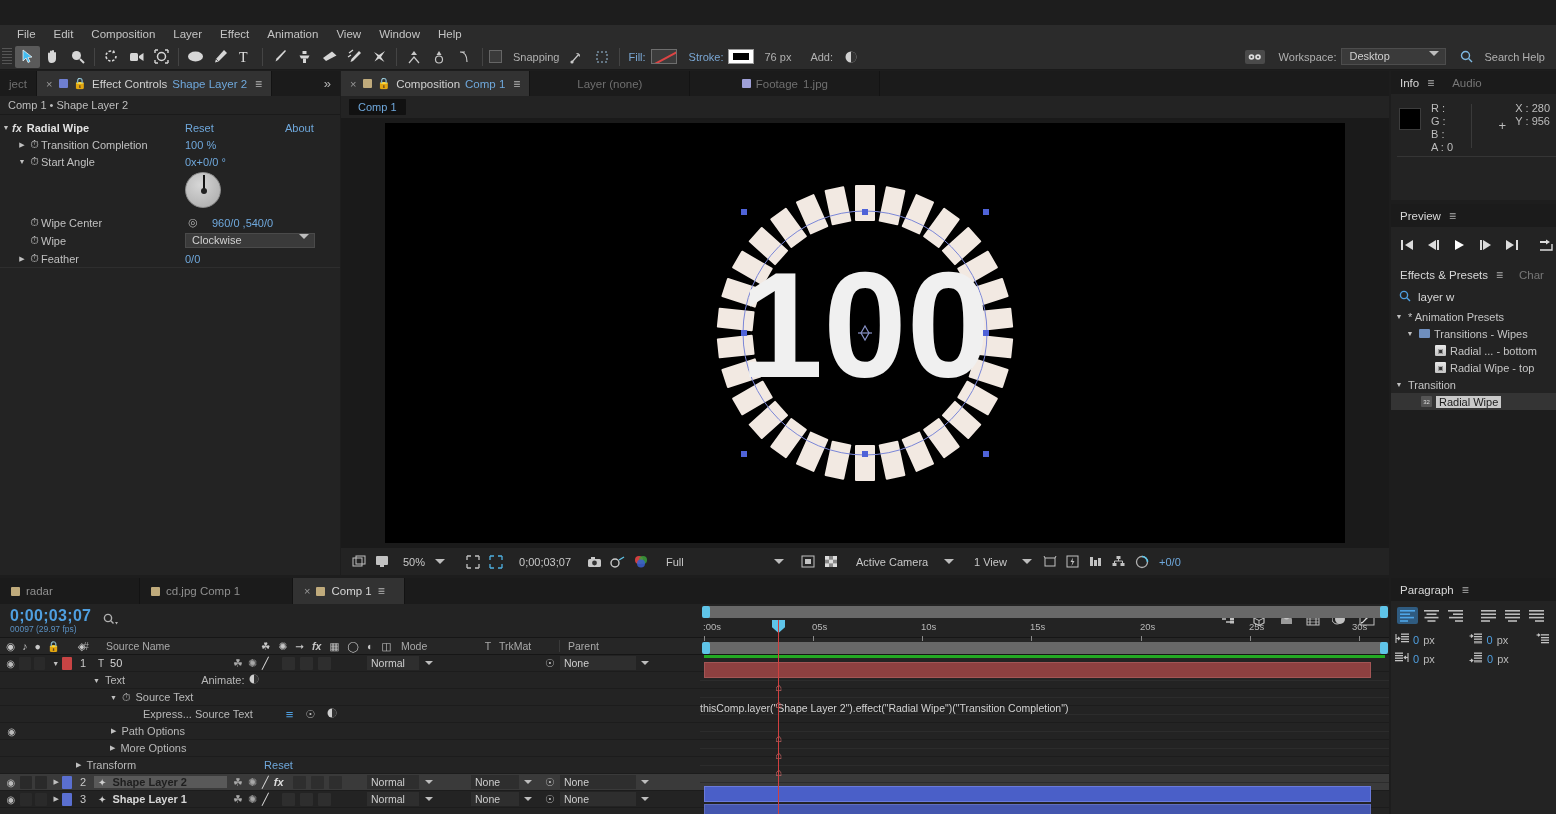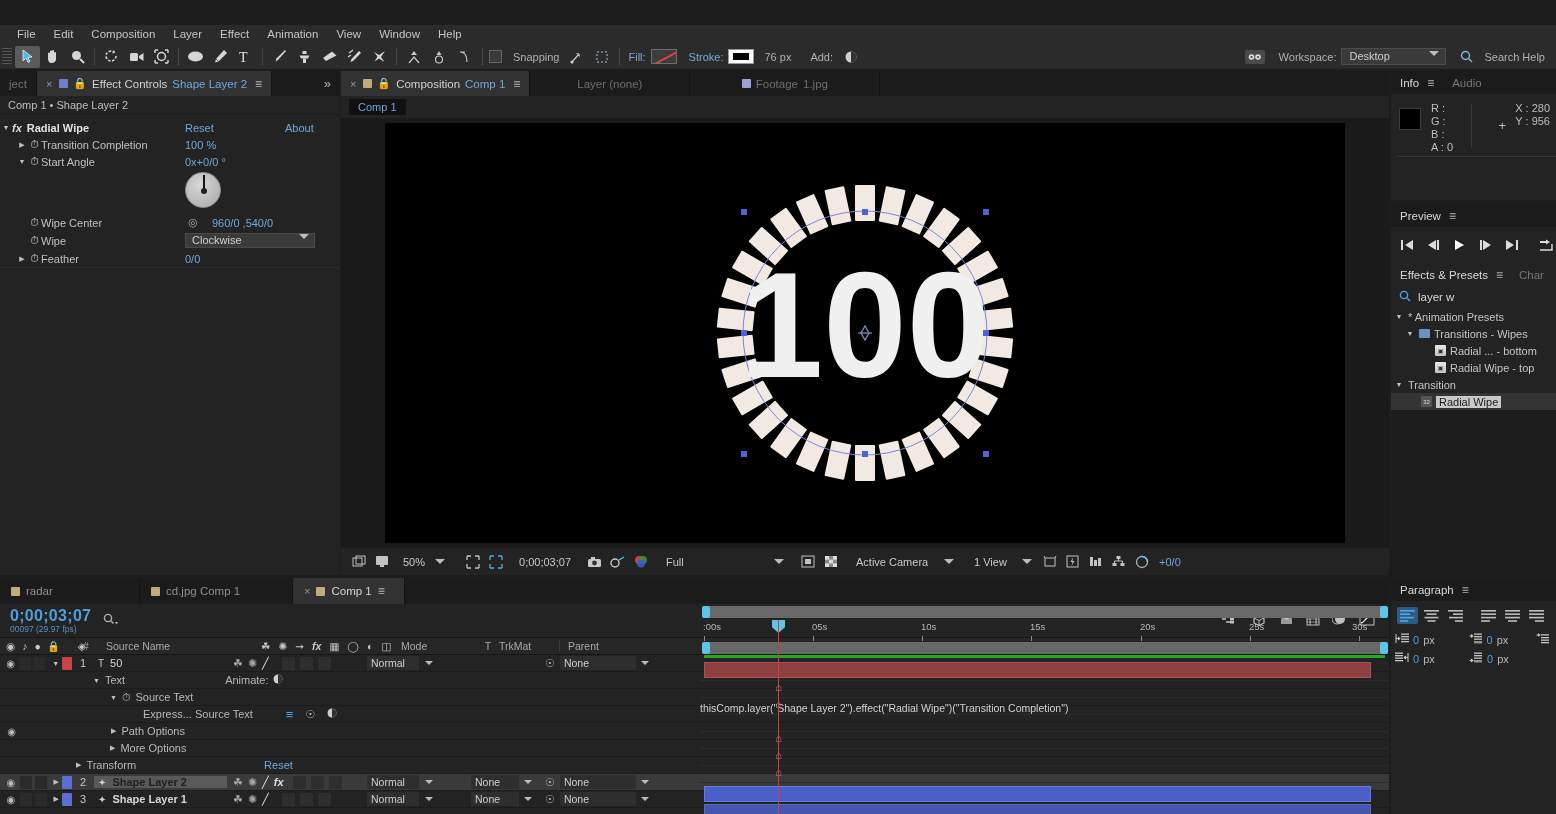--- a/index.html
+++ b/index.html
@@ -1014,21 +1014,21 @@
           <span class="parbox">None</span>
           <span class="caret-sm"></span>
         </div>
       </div>
 
       <div class="sub-row">
         <span class="sub-ind" style="padding-left:93px">
           <span class="tri-sm">▼</span>
           <span>Text</span>
         </span>
-        <span style="margin-left:100px;display:flex;align-items:center;gap:4px">
+        <span style="margin-left:76px;display:flex;align-items:center;gap:4px">
           <span>Animate:</span>
           <span>
             <svg width="10" height="10">
                 <circle cx="5" cy="5" r="4.5" fill="#cfcfcf"></circle>
                 <path d="M5 0.5 A4.5 4.5 0 015 9.5Z" fill="#333"></path>
               </svg>
           </span>
         </span>
       </div>
 

